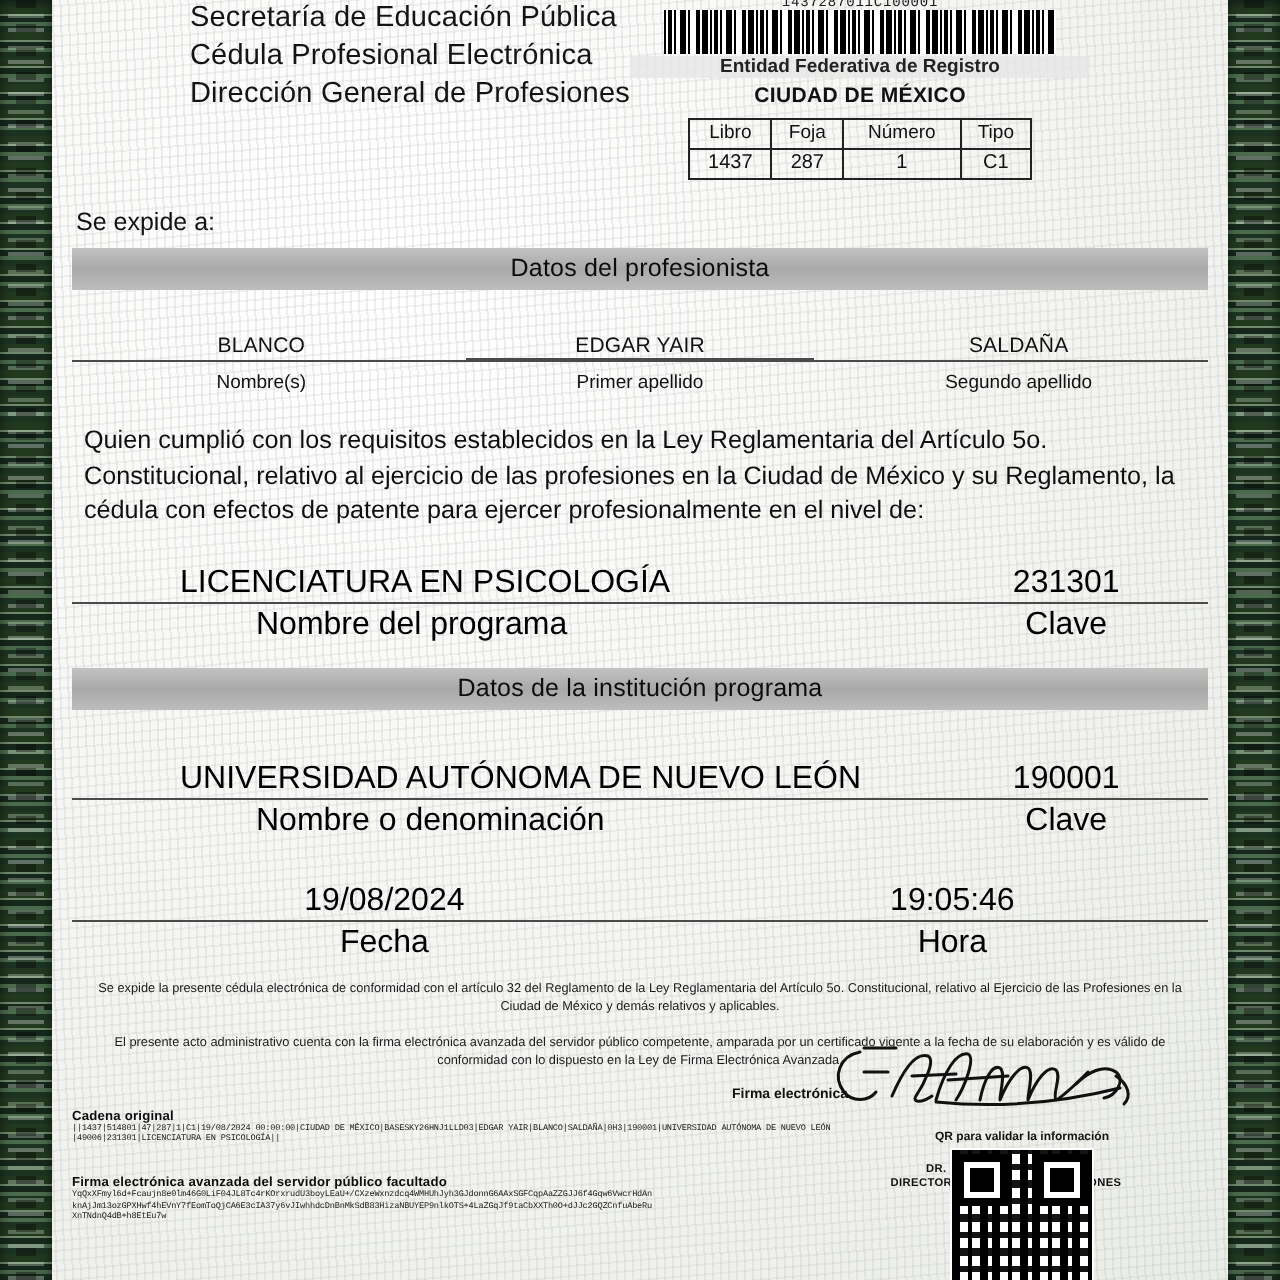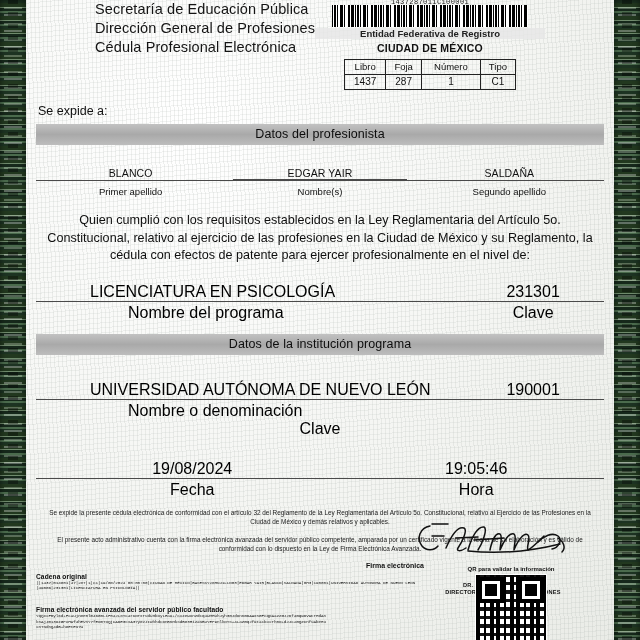--- a/index.html
+++ b/index.html
@@ -209,21 +209,21 @@
   .two-col .c2 { flex: 1 1 32%; text-align: center; }
   .two-col .c1 .cap, .two-col .c1 .val { text-align: center; }
   .two-col .c1 .val { display:block; text-align: left; padding-left: 14px;}
   .two-col .c1 .cap { display:block; text-align: left; padding-left: 52px;}
 
   .date-row .c1 { flex: 0 0 55%; text-align: center; }
   .date-row .c2 { flex: 1 1 45%; text-align: center; }
 
   
   .legal-main {
-    text-align: center;
+    text-align: left;
     font-size: 12.6px;
     line-height: 17.5px;
     color: #0f0f0f;
     margin-top: 14px;
     padding: 0 6px;
   }
 
   
   .legal-small {
     text-align: center;
@@ -330,22 +330,22 @@
 
   <div class="border-strip left"></div>
   <div class="border-strip right"></div>
 
   <div id="content">
 
     <div class="header-row">
 
       <div class="org-titles">
         <div class="line">Secretaría de Educación Pública</div>
+        <div class="line">Cédula Profesional Electrónica</div>
         <div class="line">Dirección General de Profesiones</div>
-        <div class="line">Cédula Profesional Electrónica</div>
       </div>
 
       <div class="reg-block">
         <div class="barcode-num">1437287011C100001</div>
         <div class="barcode"></div>
         <div class="reg-caption">Entidad Federativa de Registro</div>
         <div class="reg-state">CIUDAD DE MÉXICO</div>
 
         <table class="reg-table">
           <tbody>
@@ -378,24 +378,24 @@
         <div class="fld">
           <div class="val">EDGAR YAIR</div>
           <div class="rule"></div>
         </div>
         <div class="fld">
           <div class="val">SALDAÑA</div>
         </div>
       </div>
       <div class="row three-col" style="border-top:1px solid #4a4a4a; padding-top:2px;">
         <div class="fld">
+          <div class="cap">Nombre(s)</div>
+        </div>
+        <div class="fld">
           <div class="cap">Primer apellido</div>
-        </div>
-        <div class="fld">
-          <div class="cap">Nombre(s)</div>
         </div>
         <div class="fld">
           <div class="cap">Segundo apellido</div>
         </div>
       </div>
     </div>
 
     <div class="legal-main">Quien cumplió con los requisitos establecidos en la Ley Reglamentaria del Artículo 5o. Constitucional, relativo al ejercicio de las profesiones en la Ciudad de México y su Reglamento, la cédula con efectos de patente para ejercer profesionalmente en el nivel de:</div>
 
     <div class="fields" style="margin-top:18px;">
@@ -421,21 +421,21 @@
 
     <div class="fields" style="margin-top:26px;">
       <div class="row two-col">
         <div class="c1">
           <div class="val">UNIVERSIDAD AUTÓNOMA DE NUEVO LEÓN</div>
         </div>
         <div class="c2">
           <div class="val">190001</div>
         </div>
       </div>
-      <div class="row two-col" style="border-top:1px solid #4a4a4a; padding-top:2px;flex-direction:column;">
+      <div class="row two-col" style="border-top:1px solid #4a4a4a; padding-top:2px;">
         <div class="c1">
           <div class="cap">Nombre o denominación</div>
         </div>
         <div class="c2">
           <div class="cap">Clave</div>
         </div>
       </div>
     </div>
 
 

